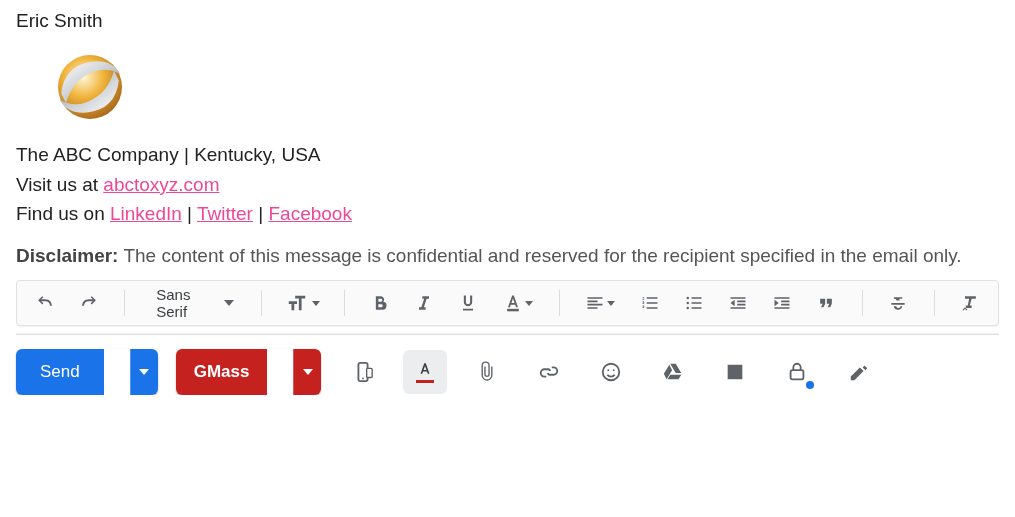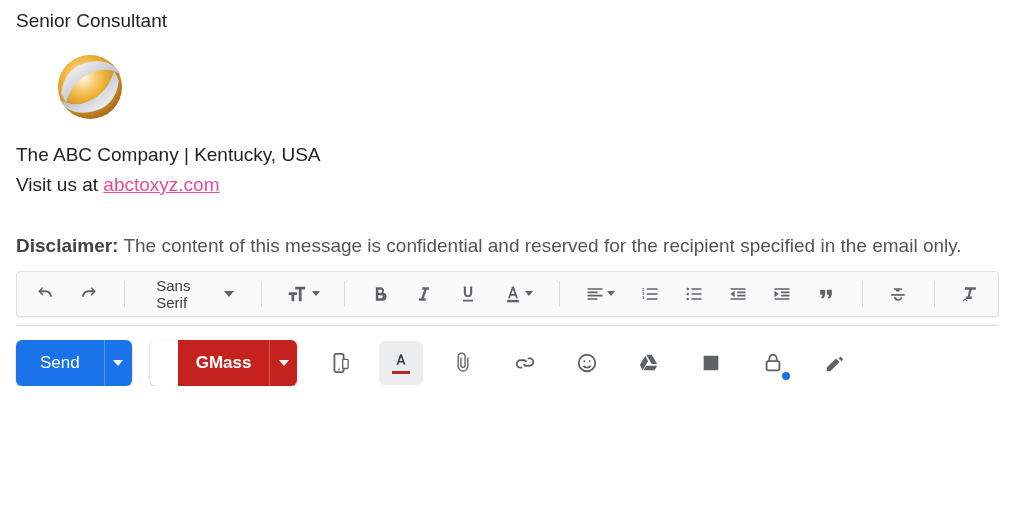--- a/index.html
+++ b/index.html
@@ -9,21 +9,21 @@
     font-family: Arial, Helvetica, sans-serif;
     font-size: 18px;
     color: #222;
     width: 1015px;
     background: #fff;
   }
   .content { padding: 6px 16px 0 16px; line-height: 1.55; }
   .sig-line { font-size: 19px; }
   .logo-wrap { margin: 12px 0 4px 34px; }
   a { color: #ec4899; text-decoration: underline; }
-  .disclaimer { margin-top: 32px; font-size: 19px; color:#555; }
+  .disclaimer { margin-top: 12px; font-size: 19px; color:#555; }
   .disclaimer b { color:#444; }
 
   
   .fmt-toolbar {
     margin: 10px 16px 0 16px;
     height: 46px;
     background: #fafafa;
     border: 1px solid #e0e0e0;
     border-radius: 4px;
     box-shadow: 0 1px 1px rgba(0,0,0,0.05);
@@ -48,41 +48,41 @@
 
   .bottom-divider {
     margin:8px 16px 0 16px; border-top:1px solid #e0e0e0; box-shadow:0 -1px 0 #f2f2f2;
   }
 
   
   .action-row {
     margin: 14px 16px 0 16px;
     display:flex; align-items:center; gap:18px;
   }
-  .split-btn { display:flex; height:46px; border-radius:6px; overflow:hidden; box-shadow:0 1px 2px rgba(0,0,0,0.3); }
+  .split-btn { display:flex; height:46px; border-radius:6px; overflow:hidden; box-shadow:0 1px 2px rgba(0,0,0,0.3);gap:26px; }
   .send-main { background:#1a73e8; color:#fff; font-size:17px; font-weight:500; padding:0 24px; display:flex; align-items:center; cursor:pointer; }
   .send-drop { width:28px; background:#1a73e8; display:flex; align-items:center; justify-content:center; cursor:pointer; border-left:1px solid rgba(255,255,255,0.25); }
-  .gmass-main { background:#c5221f; color:#fff; font-size:17px; font-weight:700; padding:16px 18px; display:flex; align-items:center; cursor:pointer;margin-left:28px; }
+  .gmass-main { background:#c5221f; color:#fff; font-size:17px; font-weight:700; padding:16px 18px; display:flex; align-items:center; cursor:pointer; }
   .gmass-drop { width:28px; background:#c5221f; display:flex; align-items:center; justify-content:center; cursor:pointer; border-left:1px solid rgba(255,255,255,0.25); }
   .action-icons { display:flex; align-items:center; gap:18px; margin-left:2px; }
   .act-btn {
     width:44px; height:44px; display:flex; align-items:center; justify-content:center;
     color:#5f6368; border-radius:6px; cursor:pointer;
   }
   .act-btn.highlight { background:#ecedee; }
   .act-btn svg { display:block; }
 
   .text-A-underline { display:flex; flex-direction:column; align-items:center; }
   .text-A-underline .bar { width:18px; height:3px; background:#c5221f; margin-top:1px; }
 </style>
 </head>
 <body>
 
 <div class="content">
-  <div class="sig-line">Senior Consultant</div>
+  <div class="sig-line">Eric Smith</div>
 
   <div class="logo-wrap">
     <svg width="80" height="80" viewBox="0 0 100 100">
       <defs>
         <radialGradient id="gold" cx="40%" cy="35%" r="70%">
           <stop offset="0%" stop-color="#fff6d8"></stop>
           <stop offset="45%" stop-color="#f0b33a"></stop>
           <stop offset="100%" stop-color="#a6651a"></stop>
         </radialGradient>
         <linearGradient id="silver1" x1="0" y1="0" x2="1" y2="1">
@@ -99,20 +99,23 @@
       <circle cx="50" cy="50" r="40" fill="url(#gold)"></circle>
       <path d="M 14 58 Q 18 22 54 18 Q 78 16 88 34 Q 70 24 52 32 Q 28 42 20 70 Z" fill="url(#silver1)"></path>
       <path d="M 86 42 Q 82 78 46 82 Q 22 84 12 66 Q 30 76 48 68 Q 72 58 80 30 Z" fill="url(#silver2)"></path>
     </svg>
   </div>
 
   <div class="sig-line">The ABC Company | Kentucky, USA</div>
   <div class="sig-line">
     <span>Visit us at </span><a href="#">abctoxyz.com</a>
   </div>
+  <div class="sig-line">
+    <span>Find us on </span><a href="#">LinkedIn</a><span> | </span><a href="#">Twitter</a><span> | </span><a href="#">Facebook</a>
+  </div>
 
   <div class="disclaimer">
     <b>Disclaimer:</b><span> The content of this message is confidential and reserved for the recipient specified in the email only.</span>
   </div>
 </div>
 
 <div class="fmt-toolbar">
   <div class="fmt-btn">
     <svg width="22" height="22" viewBox="0 0 24 24" fill="#5f6368">
         <path d="M12.5 8H7.9l2.3-2.3L9 4.5 4.5 9 9 13.5l1.2-1.2L7.9 10h4.6c2.8 0 5 2.2 5 5h2c0-3.9-3.1-7-7-7z"></path>

